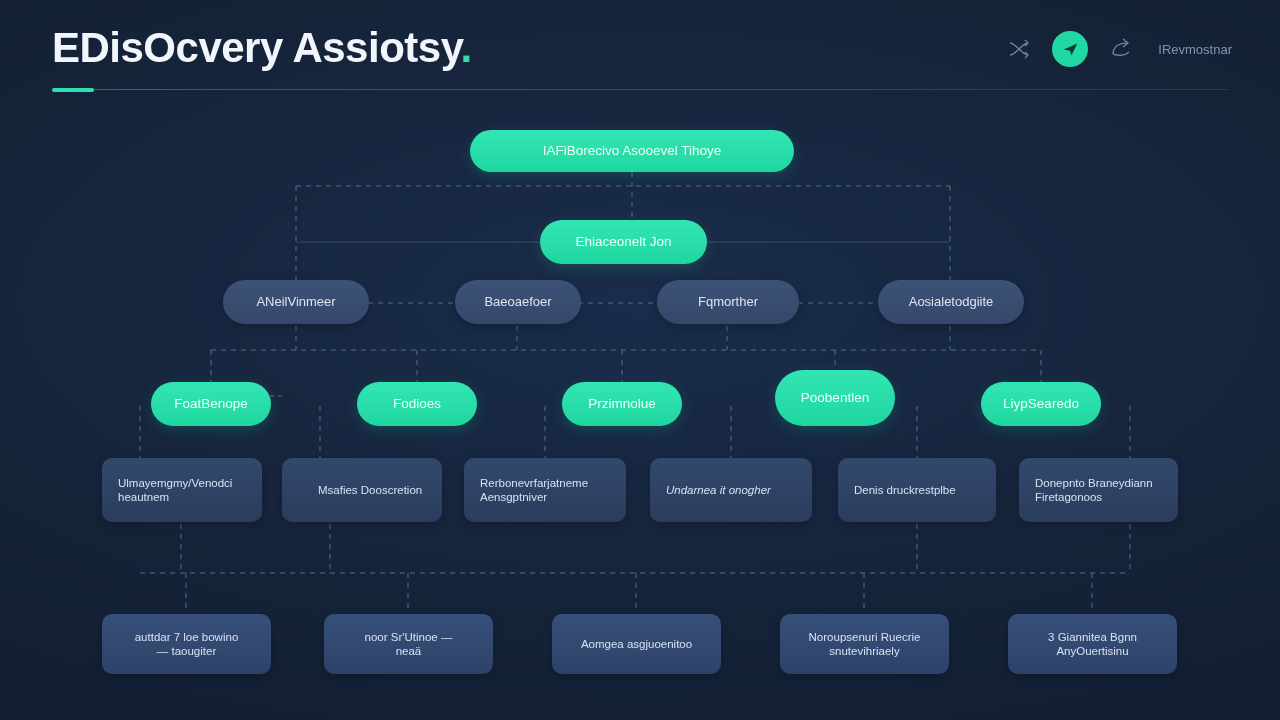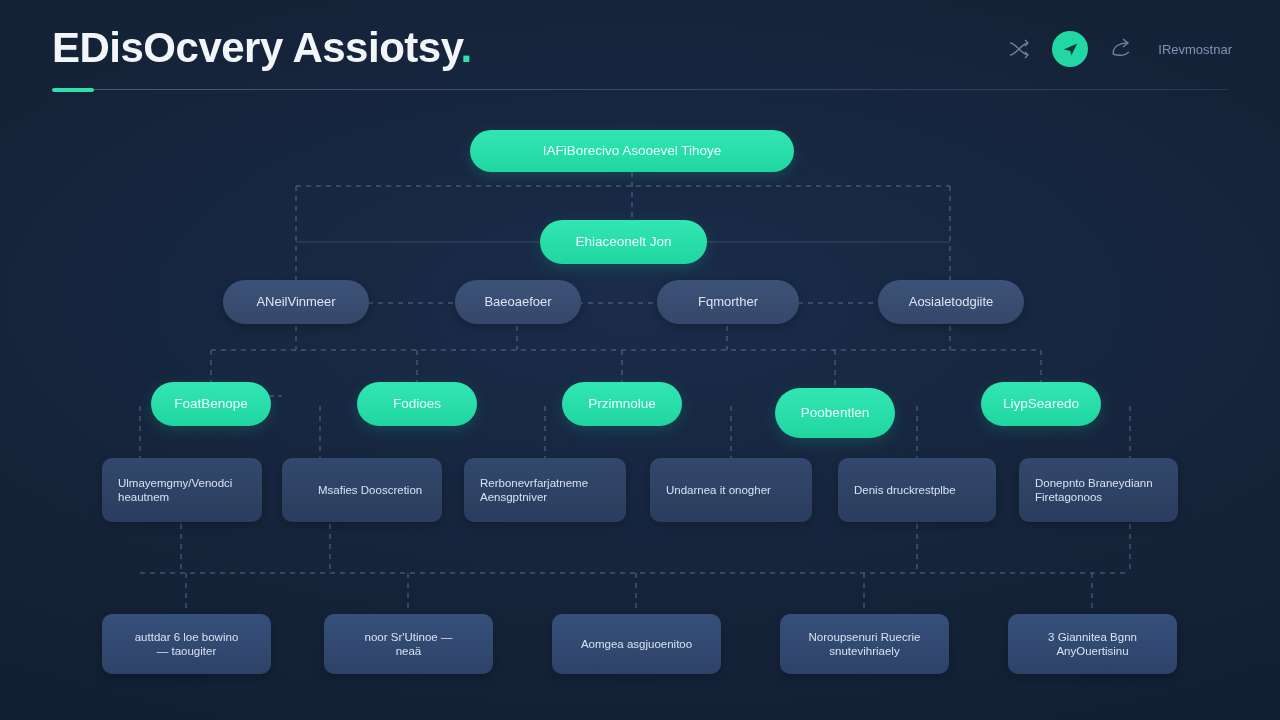--- a/index.html
+++ b/index.html
@@ -248,34 +248,34 @@
     <div class="node pill-teal" style="left:540px; top:124px; width:167px; height:44px;">Ehiaceonelt Jon</div>
 
     <div class="node pill-slate" style="left:223px; top:184px; width:146px; height:44px;">ANeilVinmeer</div>
     <div class="node pill-slate" style="left:455px; top:184px; width:126px; height:44px;">Baeoaefoer</div>
     <div class="node pill-slate" style="left:657px; top:184px; width:142px; height:44px;">Fqmorther</div>
     <div class="node pill-slate" style="left:878px; top:184px; width:146px; height:44px;">Aosialetodgiite</div>
 
     <div class="node pill-teal" style="left:151px; top:286px; width:120px; height:44px;">FoatBenope</div>
     <div class="node pill-teal" style="left:357px; top:286px; width:120px; height:44px;">Fodioes</div>
     <div class="node pill-teal" style="left:562px; top:286px; width:120px; height:44px;">Przimnolue</div>
-    <div class="node pill-teal" style="left:775px; top:292px; width:120px; height:50px;">Poobentlen</div>
+    <div class="node pill-teal" style="left:775px; top:274px; width:120px; height:56px;">Poobentlen</div>
     <div class="node pill-teal" style="left:981px; top:286px; width:120px; height:44px;text-align:right;">LiypSearedo</div>
 
     <div class="node card" style="left:102px; top:362px; width:160px; height:64px;">Ulmayemgmy/Venodci
 heautnem</div>
     <div class="node card" style="left:282px; top:362px; width:160px; height:64px;padding-left:36px;">Msafies Dooscretion</div>
     <div class="node card" style="left:464px; top:362px; width:162px; height:64px;">Rerbonevrfarjatneme
 Aensgptniver</div>
-    <div class="node card" style="left:650px; top:362px; width:162px; height:64px;">Undarnea it onogher</div>
+    <div class="node card" style="left:650px; top:362px; width:162px; height:64px;font-style:italic;">Undarnea it onogher</div>
     <div class="node card" style="left:838px; top:362px; width:158px; height:64px;">Denis druckrestplbe</div>
     <div class="node card" style="left:1019px; top:362px; width:159px; height:64px;">Donepnto Braneydiann
 Firetagonoos</div>
 
-    <div class="node card leaf" style="left:102px; top:518px; width:169px; height:60px;">auttdar 6 loe bowino
+    <div class="node card leaf" style="left:102px; top:518px; width:169px; height:60px;">auttdar 7 loe bowino
 —  taougiter</div>
     <div class="node card leaf" style="left:324px; top:518px; width:169px; height:60px;">noor Sr'Utinoe —
 neaä</div>
     <div class="node card leaf" style="left:552px; top:518px; width:169px; height:60px;">Aomgea asgjuoenitoo</div>
     <div class="node card leaf" style="left:780px; top:518px; width:169px; height:60px;">Noroupsenuri Ruecrie
 snutevihriaely</div>
     <div class="node card leaf" style="left:1008px; top:518px; width:169px; height:60px;">3 Giannitea Bgnn
 AnyOuertisinu</div>
 
   </div>

